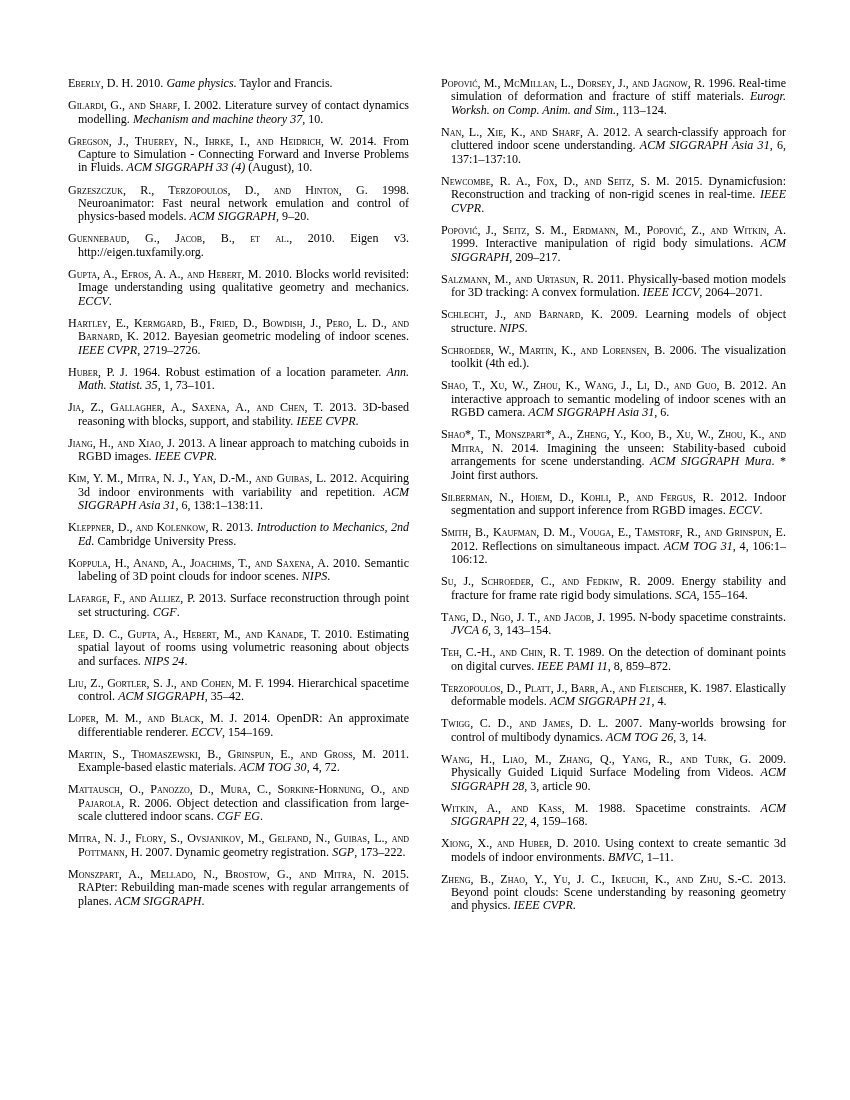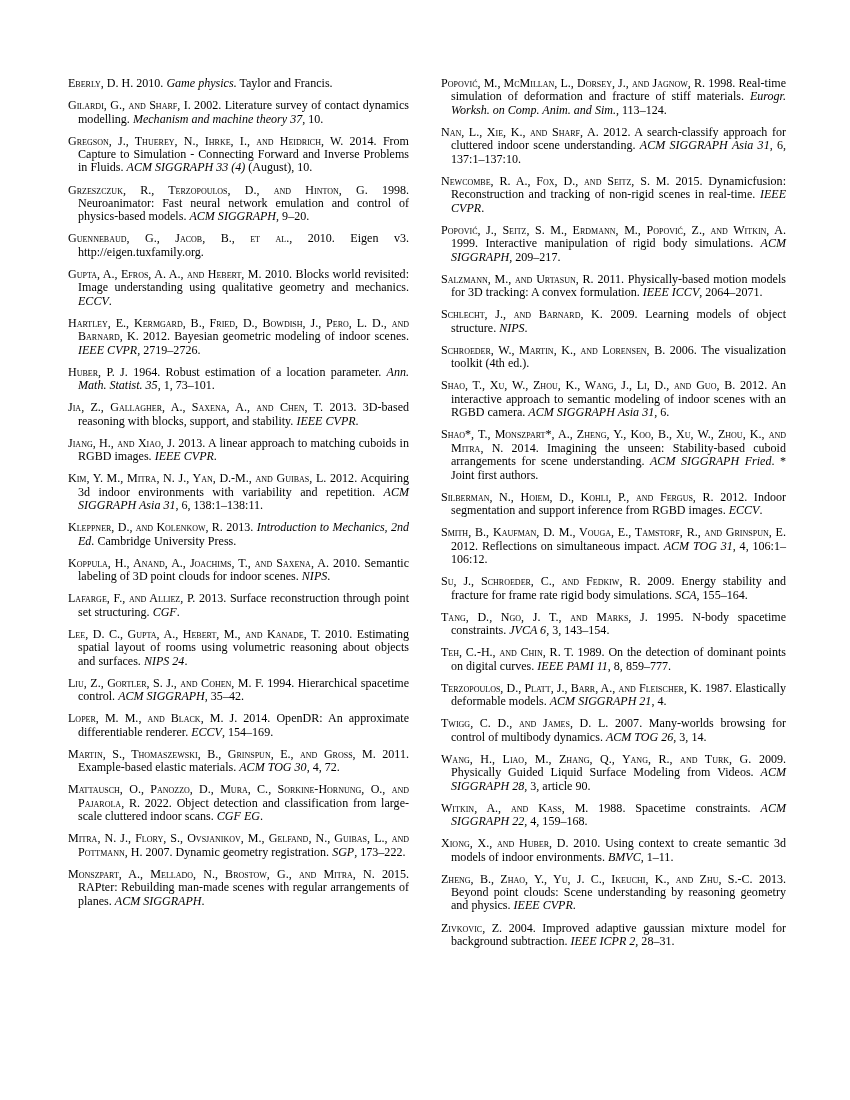--- a/index.html
+++ b/index.html
@@ -51,40 +51,39 @@
       <p class="ref"><span class="seg-sc">Jia, Z., Gallagher, A., Saxena, A., and Chen, T.</span><span class="seg-n"> 2013. 3D-based reasoning with blocks, support, and stability. </span><span class="seg-i">IEEE CVPR</span><span class="seg-n">.</span></p>
       <p class="ref"><span class="seg-sc">Jiang, H., and Xiao, J.</span><span class="seg-n"> 2013. A linear approach to matching cuboids in RGBD images. </span><span class="seg-i">IEEE CVPR</span><span class="seg-n">.</span></p>
       <p class="ref"><span class="seg-sc">Kim, Y. M., Mitra, N. J., Yan, D.-M., and Guibas, L.</span><span class="seg-n"> 2012. Acquiring 3d indoor environments with variability and repetition. </span><span class="seg-i">ACM SIGGRAPH Asia 31</span><span class="seg-n">, 6, 138:1–138:11.</span></p>
       <p class="ref"><span class="seg-sc">Kleppner, D., and Kolenkow, R.</span><span class="seg-n"> 2013. </span><span class="seg-i">Introduction to Mechanics, 2nd Ed.</span><span class="seg-n"> Cambridge University Press.</span></p>
       <p class="ref"><span class="seg-sc">Koppula, H., Anand, A., Joachims, T., and Saxena, A.</span><span class="seg-n"> 2010. Semantic labeling of 3D point clouds for indoor scenes. </span><span class="seg-i">NIPS</span><span class="seg-n">.</span></p>
       <p class="ref"><span class="seg-sc">Lafarge, F., and Alliez, P.</span><span class="seg-n"> 2013. Surface reconstruction through point set structuring. </span><span class="seg-i">CGF</span><span class="seg-n">.</span></p>
       <p class="ref"><span class="seg-sc">Lee, D. C., Gupta, A., Hebert, M., and Kanade, T.</span><span class="seg-n"> 2010. Estimating spatial layout of rooms using volumetric reasoning about objects and surfaces. </span><span class="seg-i">NIPS 24</span><span class="seg-n">.</span></p>
       <p class="ref"><span class="seg-sc">Liu, Z., Gortler, S. J., and Cohen, M. F.</span><span class="seg-n"> 1994. Hierarchical spacetime control. </span><span class="seg-i">ACM SIGGRAPH</span><span class="seg-n">, 35–42.</span></p>
       <p class="ref"><span class="seg-sc">Loper, M. M., and Black, M. J.</span><span class="seg-n"> 2014.  OpenDR: An approximate differentiable renderer. </span><span class="seg-i">ECCV</span><span class="seg-n">, 154–169.</span></p>
       <p class="ref"><span class="seg-sc">Martin, S., Thomaszewski, B., Grinspun, E., and Gross, M.</span><span class="seg-n"> 2011. Example-based elastic materials. </span><span class="seg-i">ACM TOG 30</span><span class="seg-n">, 4, 72.</span></p>
-      <p class="ref"><span class="seg-sc">Mattausch, O., Panozzo, D., Mura, C., Sorkine-Hornung, O., and Pajarola, R.</span><span class="seg-n"> 2022. Object detection and classification from large-scale cluttered indoor scans. </span><span class="seg-i">CGF EG</span><span class="seg-n">.</span></p>
+      <p class="ref"><span class="seg-sc">Mattausch, O., Panozzo, D., Mura, C., Sorkine-Hornung, O., and Pajarola, R.</span><span class="seg-n"> 2006. Object detection and classification from large-scale cluttered indoor scans. </span><span class="seg-i">CGF EG</span><span class="seg-n">.</span></p>
       <p class="ref"><span class="seg-sc">Mitra, N. J., Flory, S., Ovsjanikov, M., Gelfand, N., Guibas, L., and Pottmann, H.</span><span class="seg-n"> 2007. Dynamic geometry registration. </span><span class="seg-i">SGP</span><span class="seg-n">, 173–222.</span></p>
       <p class="ref"><span class="seg-sc">Monszpart, A., Mellado, N., Brostow, G., and Mitra, N.</span><span class="seg-n"> 2015. RAPter: Rebuilding man-made scenes with regular arrangements of planes. </span><span class="seg-i">ACM SIGGRAPH</span><span class="seg-n">.</span></p>
     </div>
   <div id="col-right" class="ref-col">
-      <p class="ref"><span class="seg-sc">Popović, M., McMillan, L., Dorsey, J., and Jagnow, R.</span><span class="seg-n"> 1998. Real-time simulation of deformation and fracture of stiff materials. </span><span class="seg-i">Eurogr. Worksh. on Comp. Anim. and Sim.</span><span class="seg-n">, 113–124.</span></p>
+      <p class="ref"><span class="seg-sc">Popović, M., McMillan, L., Dorsey, J., and Jagnow, R.</span><span class="seg-n"> 1996. Real-time simulation of deformation and fracture of stiff materials. </span><span class="seg-i">Eurogr. Worksh. on Comp. Anim. and Sim.</span><span class="seg-n">, 113–124.</span></p>
       <p class="ref"><span class="seg-sc">Nan, L., Xie, K., and Sharf, A.</span><span class="seg-n"> 2012.  A search-classify approach for cluttered indoor scene understanding. </span><span class="seg-i">ACM SIGGRAPH Asia 31</span><span class="seg-n">, 6, 137:1–137:10.</span></p>
       <p class="ref"><span class="seg-sc">Newcombe, R. A., Fox, D., and Seitz, S. M.</span><span class="seg-n"> 2015. Dynamicfusion: Reconstruction and tracking of non-rigid scenes in real-time. </span><span class="seg-i">IEEE CVPR</span><span class="seg-n">.</span></p>
       <p class="ref"><span class="seg-sc">Popović, J., Seitz, S. M., Erdmann, M., Popović, Z., and Witkin, A.</span><span class="seg-n"> 1999.  Interactive manipulation of rigid body simulations. </span><span class="seg-i">ACM SIGGRAPH</span><span class="seg-n">, 209–217.</span></p>
       <p class="ref"><span class="seg-sc">Salzmann, M., and Urtasun, R.</span><span class="seg-n"> 2011.  Physically-based motion models for 3D tracking: A convex formulation. </span><span class="seg-i">IEEE ICCV</span><span class="seg-n">, 2064–2071.</span></p>
       <p class="ref"><span class="seg-sc">Schlecht, J., and Barnard, K.</span><span class="seg-n"> 2009.  Learning models of object structure. </span><span class="seg-i">NIPS</span><span class="seg-n">.</span></p>
       <p class="ref"><span class="seg-sc">Schroeder, W., Martin, K., and Lorensen, B.</span><span class="seg-n"> 2006. The visualization toolkit (4th ed.).</span></p>
       <p class="ref"><span class="seg-sc">Shao, T., Xu, W., Zhou, K., Wang, J., Li, D., and Guo, B.</span><span class="seg-n"> 2012. An interactive approach to semantic modeling of indoor scenes with an RGBD camera. </span><span class="seg-i">ACM SIGGRAPH Asia 31</span><span class="seg-n">, 6.</span></p>
-      <p class="ref"><span class="seg-sc">Shao*, T., Monszpart*, A., Zheng, Y., Koo, B., Xu, W., Zhou, K., and Mitra, N.</span><span class="seg-n"> 2014.  Imagining the unseen: Stability-based cuboid arrangements for scene understanding. </span><span class="seg-i">ACM SIGGRAPH Fried</span><span class="seg-n">. * Joint first authors.</span></p>
+      <p class="ref"><span class="seg-sc">Shao*, T., Monszpart*, A., Zheng, Y., Koo, B., Xu, W., Zhou, K., and Mitra, N.</span><span class="seg-n"> 2014.  Imagining the unseen: Stability-based cuboid arrangements for scene understanding. </span><span class="seg-i">ACM SIGGRAPH Mura</span><span class="seg-n">. * Joint first authors.</span></p>
       <p class="ref"><span class="seg-sc">Silberman, N., Hoiem, D., Kohli, P., and Fergus, R.</span><span class="seg-n"> 2012. Indoor segmentation and support inference from RGBD images. </span><span class="seg-i">ECCV</span><span class="seg-n">.</span></p>
       <p class="ref"><span class="seg-sc">Smith, B., Kaufman, D. M., Vouga, E., Tamstorf, R., and Grinspun, E.</span><span class="seg-n"> 2012. Reflections on simultaneous impact. </span><span class="seg-i">ACM TOG 31</span><span class="seg-n">, 4, 106:1–106:12.</span></p>
       <p class="ref"><span class="seg-sc">Su, J., Schroeder, C., and Fedkiw, R.</span><span class="seg-n"> 2009. Energy stability and fracture for frame rate rigid body simulations. </span><span class="seg-i">SCA</span><span class="seg-n">, 155–164.</span></p>
-      <p class="ref"><span class="seg-sc">Tang, D., Ngo, J. T., and Marks, J.</span><span class="seg-n"> 1995. N-body spacetime constraints. </span><span class="seg-i">JVCA 6</span><span class="seg-n">, 3, 143–154.</span></p>
-      <p class="ref"><span class="seg-sc">Teh, C.-H., and Chin, R. T.</span><span class="seg-n"> 1989. On the detection of dominant points on digital curves. </span><span class="seg-i">IEEE PAMI 11</span><span class="seg-n">, 8, 859–777.</span></p>
+      <p class="ref"><span class="seg-sc">Tang, D., Ngo, J. T., and Jacob, J.</span><span class="seg-n"> 1995. N-body spacetime constraints. </span><span class="seg-i">JVCA 6</span><span class="seg-n">, 3, 143–154.</span></p>
+      <p class="ref"><span class="seg-sc">Teh, C.-H., and Chin, R. T.</span><span class="seg-n"> 1989. On the detection of dominant points on digital curves. </span><span class="seg-i">IEEE PAMI 11</span><span class="seg-n">, 8, 859–872.</span></p>
       <p class="ref"><span class="seg-sc">Terzopoulos, D., Platt, J., Barr, A., and Fleischer, K.</span><span class="seg-n"> 1987. Elastically deformable models. </span><span class="seg-i">ACM SIGGRAPH 21</span><span class="seg-n">, 4.</span></p>
       <p class="ref"><span class="seg-sc">Twigg, C. D., and James, D. L.</span><span class="seg-n"> 2007. Many-worlds browsing for control of multibody dynamics. </span><span class="seg-i">ACM TOG 26</span><span class="seg-n">, 3, 14.</span></p>
       <p class="ref"><span class="seg-sc">Wang, H., Liao, M., Zhang, Q., Yang, R., and Turk, G.</span><span class="seg-n"> 2009. Physically Guided Liquid Surface Modeling from Videos. </span><span class="seg-i">ACM SIGGRAPH 28</span><span class="seg-n">, 3, article 90.</span></p>
       <p class="ref"><span class="seg-sc">Witkin, A., and Kass, M.</span><span class="seg-n"> 1988. Spacetime constraints. </span><span class="seg-i">ACM SIGGRAPH 22</span><span class="seg-n">, 4, 159–168.</span></p>
       <p class="ref"><span class="seg-sc">Xiong, X., and Huber, D.</span><span class="seg-n"> 2010.  Using context to create semantic 3d models of indoor environments. </span><span class="seg-i">BMVC</span><span class="seg-n">, 1–11.</span></p>
       <p class="ref"><span class="seg-sc">Zheng, B., Zhao, Y., Yu, J. C., Ikeuchi, K., and Zhu, S.-C.</span><span class="seg-n"> 2013. Beyond point clouds: Scene understanding by reasoning geometry and physics. </span><span class="seg-i">IEEE CVPR</span><span class="seg-n">.</span></p>
-      <p class="ref"><span class="seg-sc">Zivkovic, Z.</span><span class="seg-n"> 2004. Improved adaptive gaussian mixture model for background subtraction. </span><span class="seg-i">IEEE ICPR 2</span><span class="seg-n">, 28–31.</span></p>
     </div>
 </div>
 
 </body></html>

